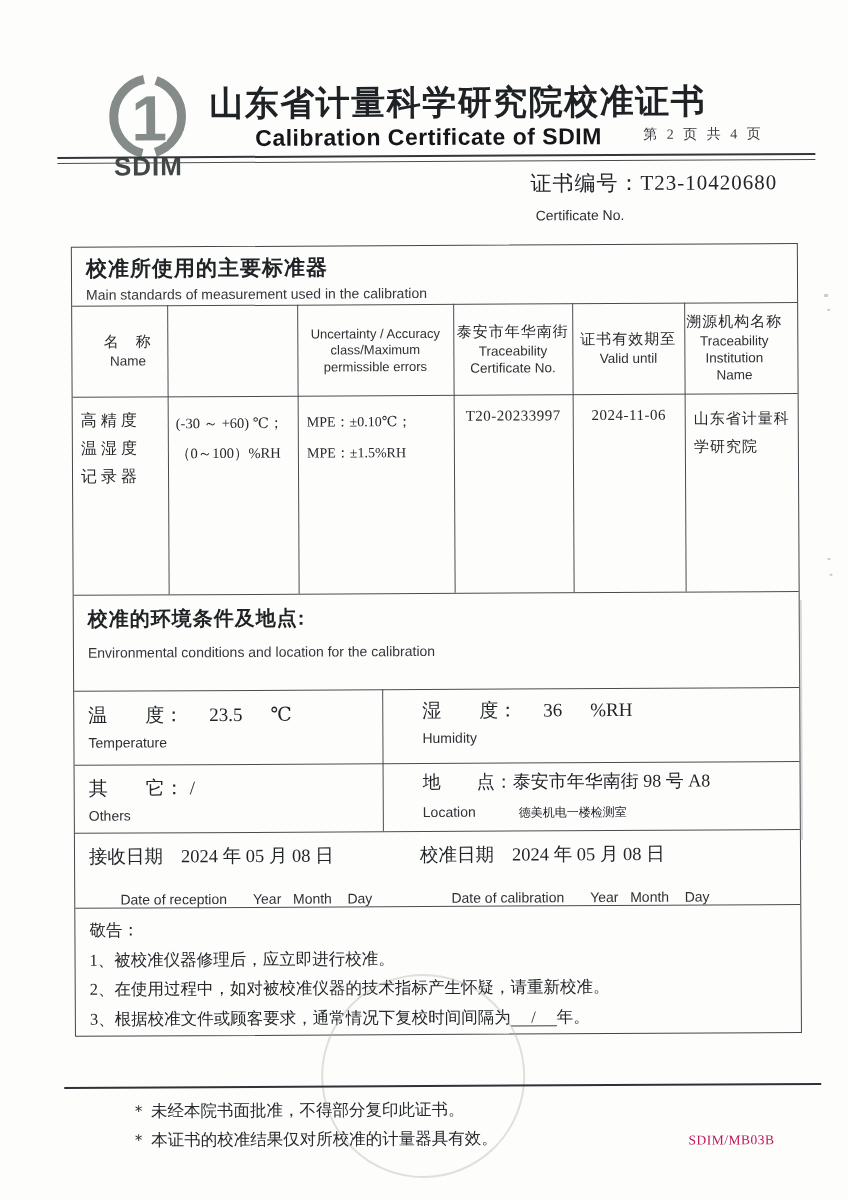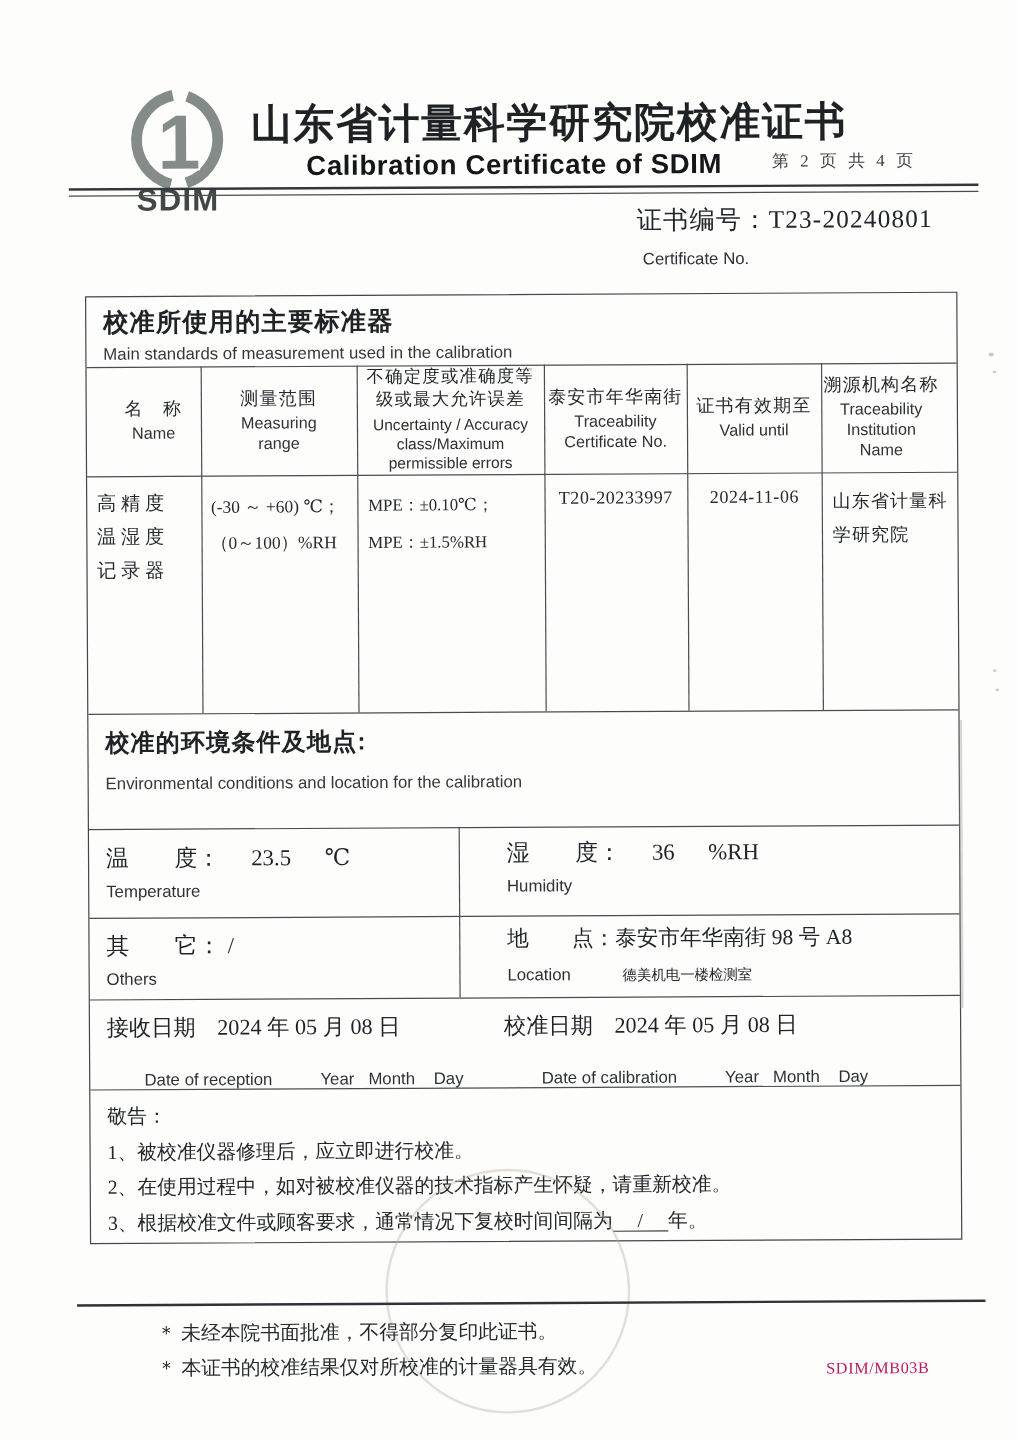--- a/index.html
+++ b/index.html
@@ -45,21 +45,21 @@
 
   .env-cell{position:absolute;box-sizing:border-box;}
   .env-zh{font-family:"Liberation Serif","DejaVu Serif",serif;font-size:19px;color:#1f2226;white-space:nowrap;}
   .env-en{font-size:14px;color:#2e3134;margin-top:6px;}
   .env-val{margin-left:26px;}
   .env-unit{margin-left:28px;}
 
   .date-zh{font-family:"Liberation Serif","DejaVu Serif",serif;font-size:18.5px;color:#1f2226;white-space:nowrap;}
   .date-val{margin-left:18px;}
   .date-en{font-size:14px;color:#2e3134;margin-top:7px;white-space:pre;}
-  .date-units{margin-left:40px;white-space:pre;}
+  .date-units{margin-left:26px;white-space:pre;}
 
   .notice{left:14px;top:668px;right:16px;font-family:"Liberation Serif","DejaVu Serif",serif;
           font-size:16.5px;line-height:1.8;color:#24272a;}
   .blank{display:inline-block;width:46px;text-align:center;border-bottom:1.3px solid #3a3d40;line-height:1.05;}
 
   
   .footer-rule{left:62px;top:1085px;width:757px;height:0;border-top:2.2px solid #2f3236;}
   .footnotes{left:128px;top:1096px;font-family:"Liberation Serif","DejaVu Serif",serif;
              font-size:16.5px;line-height:1.75;color:#26292c;}
   .form-no{left:686px;top:1134px;font-family:"Liberation Serif",serif;font-size:13.5px;
@@ -85,21 +85,21 @@
       <text x="55" y="102" text-anchor="middle" font-size="26" font-weight="bold" letter-spacing="1" font-family="Liberation Sans, DejaVu Sans, sans-serif" fill="#414744">SDIM</text>
     </svg>
   </div>
 
   <div class="abs title-zh">山东省计量科学研究院校准证书</div>
   <div class="abs title-en">Calibration Certificate of SDIM</div>
   <div class="abs page-info">第 2 页 共 4 页</div>
   <div class="abs double-rule"></div>
 
   <div class="abs cert-no">
-    <span>证书编号：</span><span>T23-20240801</span>
+    <span>证书编号：</span><span>T23-10420680</span>
   </div>
   <div class="abs cert-no-en">Certificate No.</div>
 
   <div class="abs tbl">
 
     <div class="hline" style="top:58px"></div>
     <div class="hline" style="top:149px"></div>
     <div class="hline" style="top:347px"></div>
     <div class="hline" style="top:443px"></div>
     <div class="hline" style="top:517px"></div>
@@ -114,28 +114,21 @@
 
     <div class="abs sec-title">
       <div class="zh">校准所使用的主要标准器</div>
       <div class="en">Main standards of measurement used in the calibration</div>
     </div>
 
     <div class="hcell" style="left:0;width:111px">
       <div class="zh">名　称</div>
       <div class="en">Name</div>
     </div>
-    <div class="hcell" style="left:95px;width:130px">
-      <div class="zh">测量范围</div>
-      <div class="en">Measuring
-range</div>
-    </div>
     <div class="hcell" style="left:225px;width:156px">
-      <div class="zh" style="font-size:14.5px">不确定度或准确度等
-级或最大允许误差</div>
       <div class="en" style="font-size:13px">Uncertainty / Accuracy
 class/Maximum
 permissible errors</div>
     </div>
     <div class="hcell" style="left:381px;width:119px">
       <div class="zh">泰安市年华南街</div>
       <div class="en">Traceability
 Certificate No.</div>
     </div>
     <div class="hcell" style="left:500px;width:112px">

